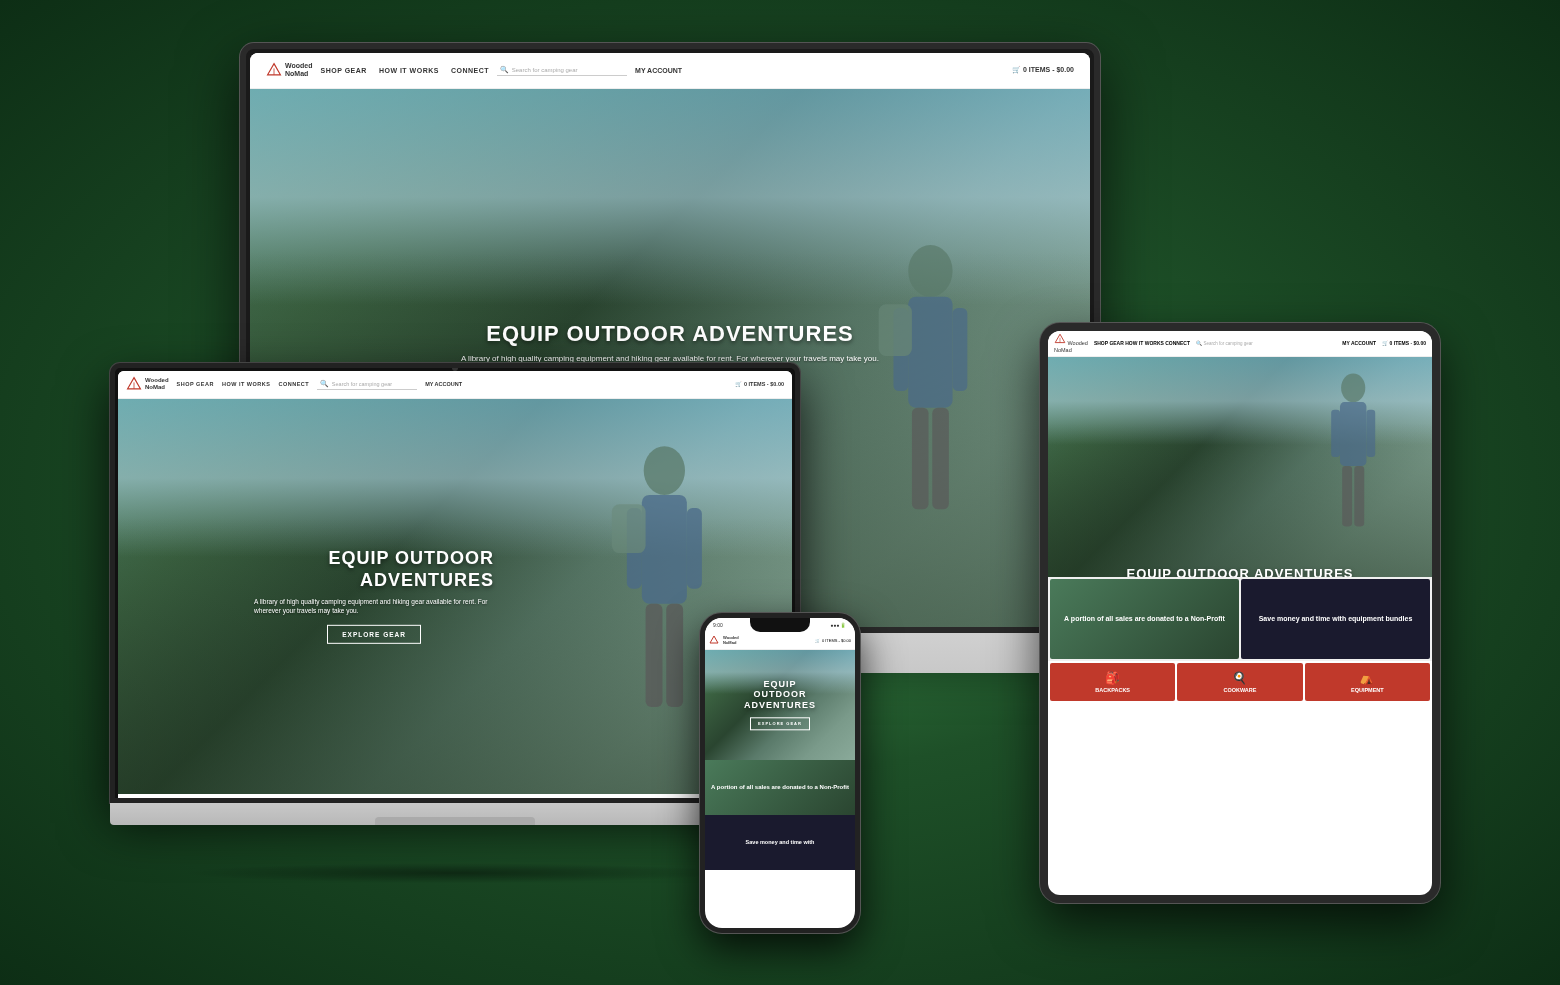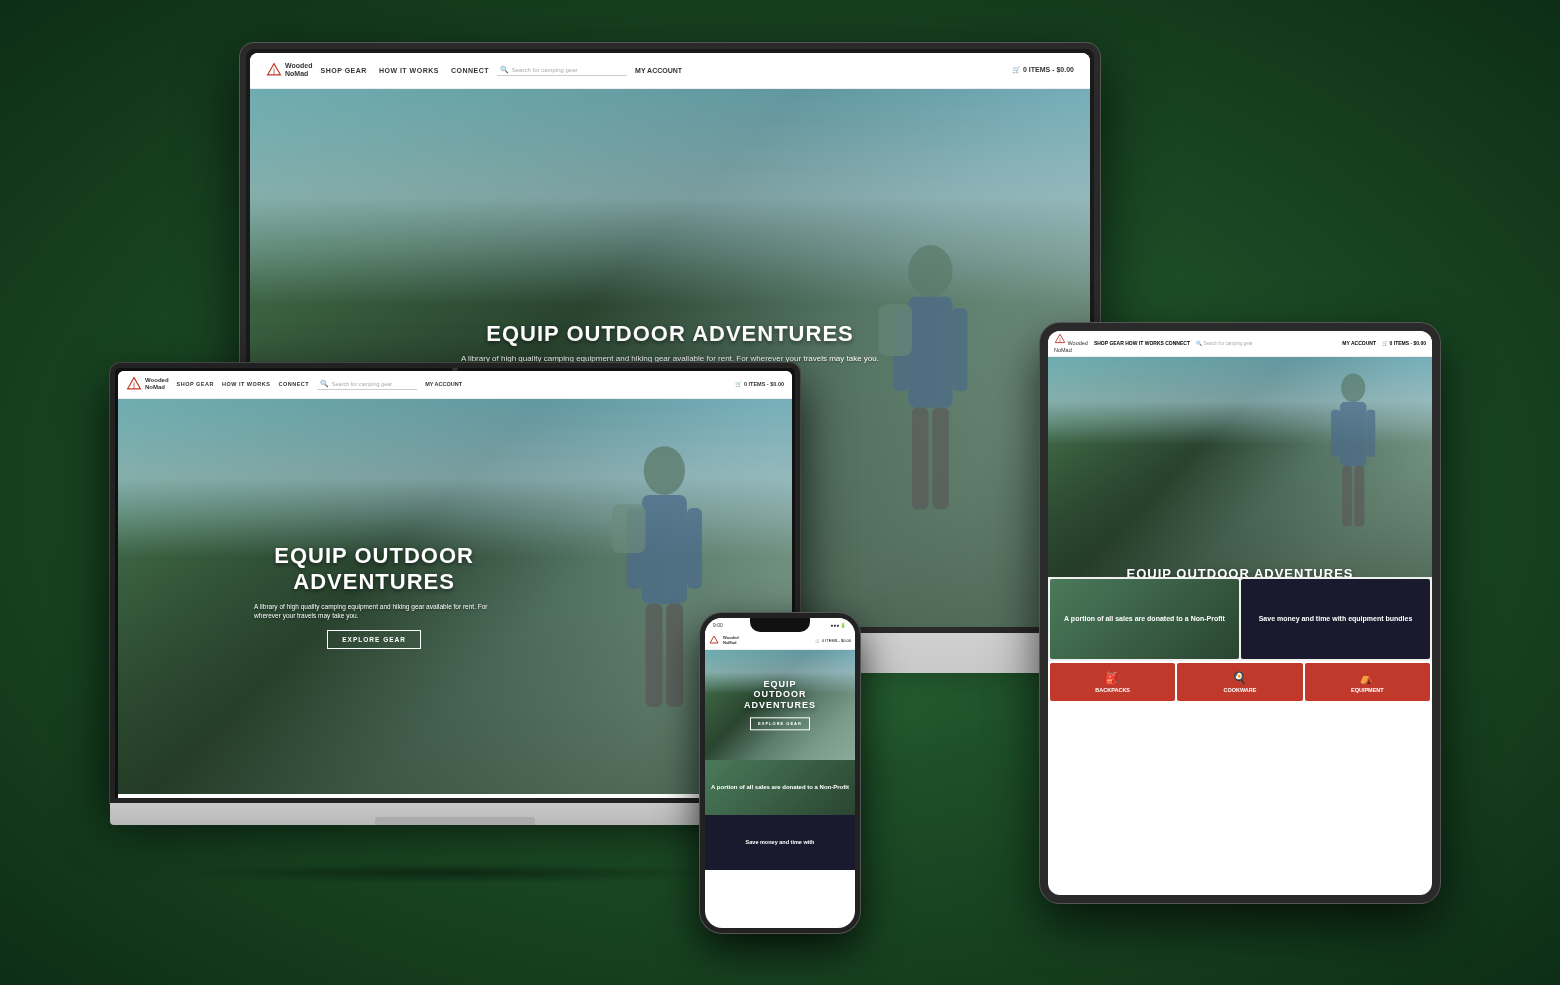--- a/index.html
+++ b/index.html
@@ -635,21 +635,21 @@
               <ellipse cx="50" cy="28" rx="11" ry="13" fill="#5a7a6a"></ellipse>
               <rect x="38" y="41" width="24" height="58" rx="4" fill="#4a6a8a"></rect>
               <rect x="30" y="48" width="8" height="43" rx="3" fill="#4a6a8a"></rect>
               <rect x="62" y="48" width="8" height="43" rx="3" fill="#4a6a8a"></rect>
               <rect x="40" y="99" width="9" height="55" rx="3" fill="#5a5a5a"></rect>
               <rect x="51" y="99" width="9" height="55" rx="3" fill="#5a5a5a"></rect>
               <rect x="22" y="46" width="18" height="26" rx="4" fill="#6a8a7a" opacity="0.8"></rect>
             </svg>
           </div>
           <div class="hero-content" style="left: 38%; transform: translate(-50%,-50%);">
-            <div class="hero-title" style="font-size:22px; text-align:center;">EQUIP OUTDOOR<br>ADVENTURES</div>
+            <div class="hero-title" style="font-size:18px; text-align:right;">EQUIP OUTDOOR<br>ADVENTURES</div>
             <div class="hero-subtitle" style="font-size:6.5px; text-align:left; max-width:240px;">A library of high quality camping equipment and hiking gear available for rent. For wherever your travels may take you.</div>
             <button class="hero-btn" style="font-size:6.5px; margin-top:10px;">EXPLORE GEAR</button>
           </div>
         </div>
       </div>
     </div>
     <div class="laptop-body"></div>
     <div class="device-shadow"></div>
   </div>
 

